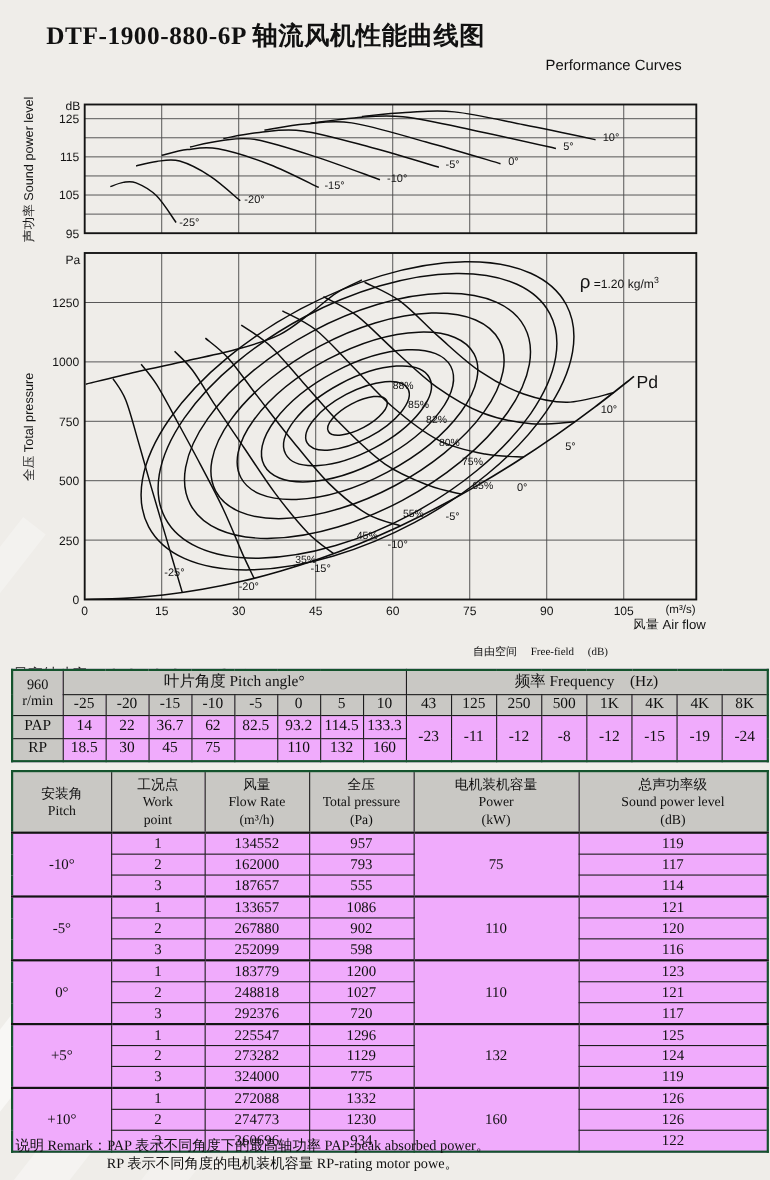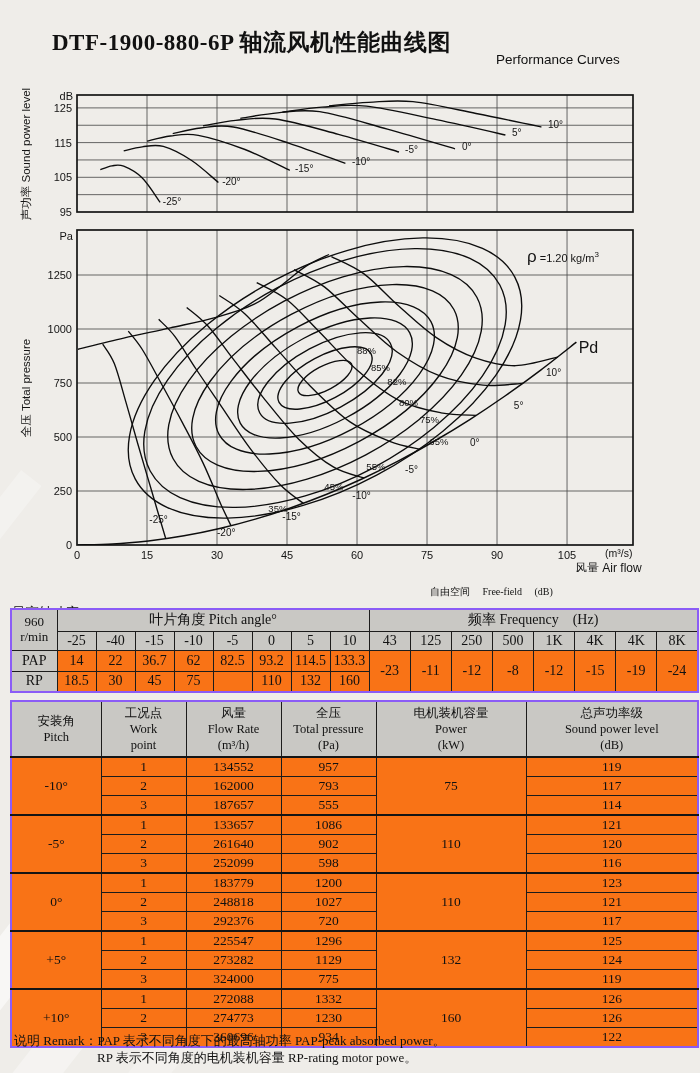--- a/index.html
+++ b/index.html
@@ -1,27 +1,27 @@
 <!DOCTYPE html>
 <html><head>
 <meta charset="utf-8">
 <style>
   html,body{margin:0;padding:0}
   body{width:700px;height:1073px;position:relative;background:#efede9;overflow:hidden;
        font-family:"Liberation Serif",serif;color:#111}
   .wm{position:absolute;background:rgba(255,255,255,.55);transform:rotate(38deg);pointer-events:none}
-  #page-title{position:absolute;left:38px;top:13px;margin:14px;font-size:23px;font-weight:bold;
+  #page-title{position:absolute;left:38px;top:13px;margin:4px;font-size:23px;font-weight:bold;
        letter-spacing:.5px;font-family:"Liberation Serif",serif}
   #subtitle{position:absolute;left:496px;top:52px;font:13.5px "Liberation Sans",sans-serif}
   #charts-svg{position:absolute;left:0;top:88px}
   #charts-svg text{font-family:"Liberation Sans",sans-serif;fill:#141414}
   .peak-label{position:absolute;left:12px;top:604px;font-size:13.5px}
   .free-label{position:absolute;left:430px;top:585px;font-size:10px;white-space:pre}
-  table{position:absolute;border-collapse:collapse;table-layout:fixed;background:#f97316;
-        border:2px solid #8b5cf6}
+  table{position:absolute;border-collapse:collapse;table-layout:fixed;background:#f0abfc;
+        border:2px solid #14532d}
   td,th{border:1px solid #1c1c1c;text-align:center;vertical-align:middle;padding:0 1px;
         font-weight:normal;font-family:"Liberation Serif",serif}
   #angle-table{left:10px;top:608px;width:687px}
   #angle-table .hd{background:#c9c8c4}
   #angle-table td,#angle-table th{font-size:14px}
   #angle-table .speed{font-size:13px;line-height:1.15}
   #perf-table{left:10px;top:700px;width:687px}
   #perf-table th{background:#c9c8c4;font-size:12.5px;line-height:1.3;height:54px}
   #perf-table td{font-size:13.5px;height:18px}
   #perf-table tr.gs td{border-top:2px solid #141414}
@@ -190,21 +190,21 @@
       <col style="width: 41.1px;">
     </colgroup>
     <tbody>
       <tr style="height: 22px;">
         <th rowspan="2" class="hd speed">960<br>r/min</th>
         <th colspan="8" class="hd">叶片角度 Pitch angle°</th>
         <th colspan="8" class="hd">频率 Frequency　(Hz)</th>
       </tr>
       <tr style="height: 19px;">
         <th class="hd">-25</th>
-        <th class="hd">-40</th>
+        <th class="hd">-20</th>
         <th class="hd">-15</th>
         <th class="hd">-10</th>
         <th class="hd">-5</th>
         <th class="hd">0</th>
         <th class="hd">5</th>
         <th class="hd">10</th>
         <th class="hd">43</th>
         <th class="hd">125</th>
         <th class="hd">250</th>
         <th class="hd">500</th>
@@ -286,21 +286,21 @@
       <tr class="gs">
         <td rowspan="3">-5°</td>
         <td>1</td>
         <td>133657</td>
         <td>1086</td>
         <td rowspan="3">110</td>
         <td>121</td>
       </tr>
       <tr>
         <td>2</td>
-        <td>261640</td>
+        <td>267880</td>
         <td>902</td>
         <td>120</td>
       </tr>
       <tr>
         <td>3</td>
         <td>252099</td>
         <td>598</td>
         <td>116</td>
       </tr>
       <tr class="gs">

